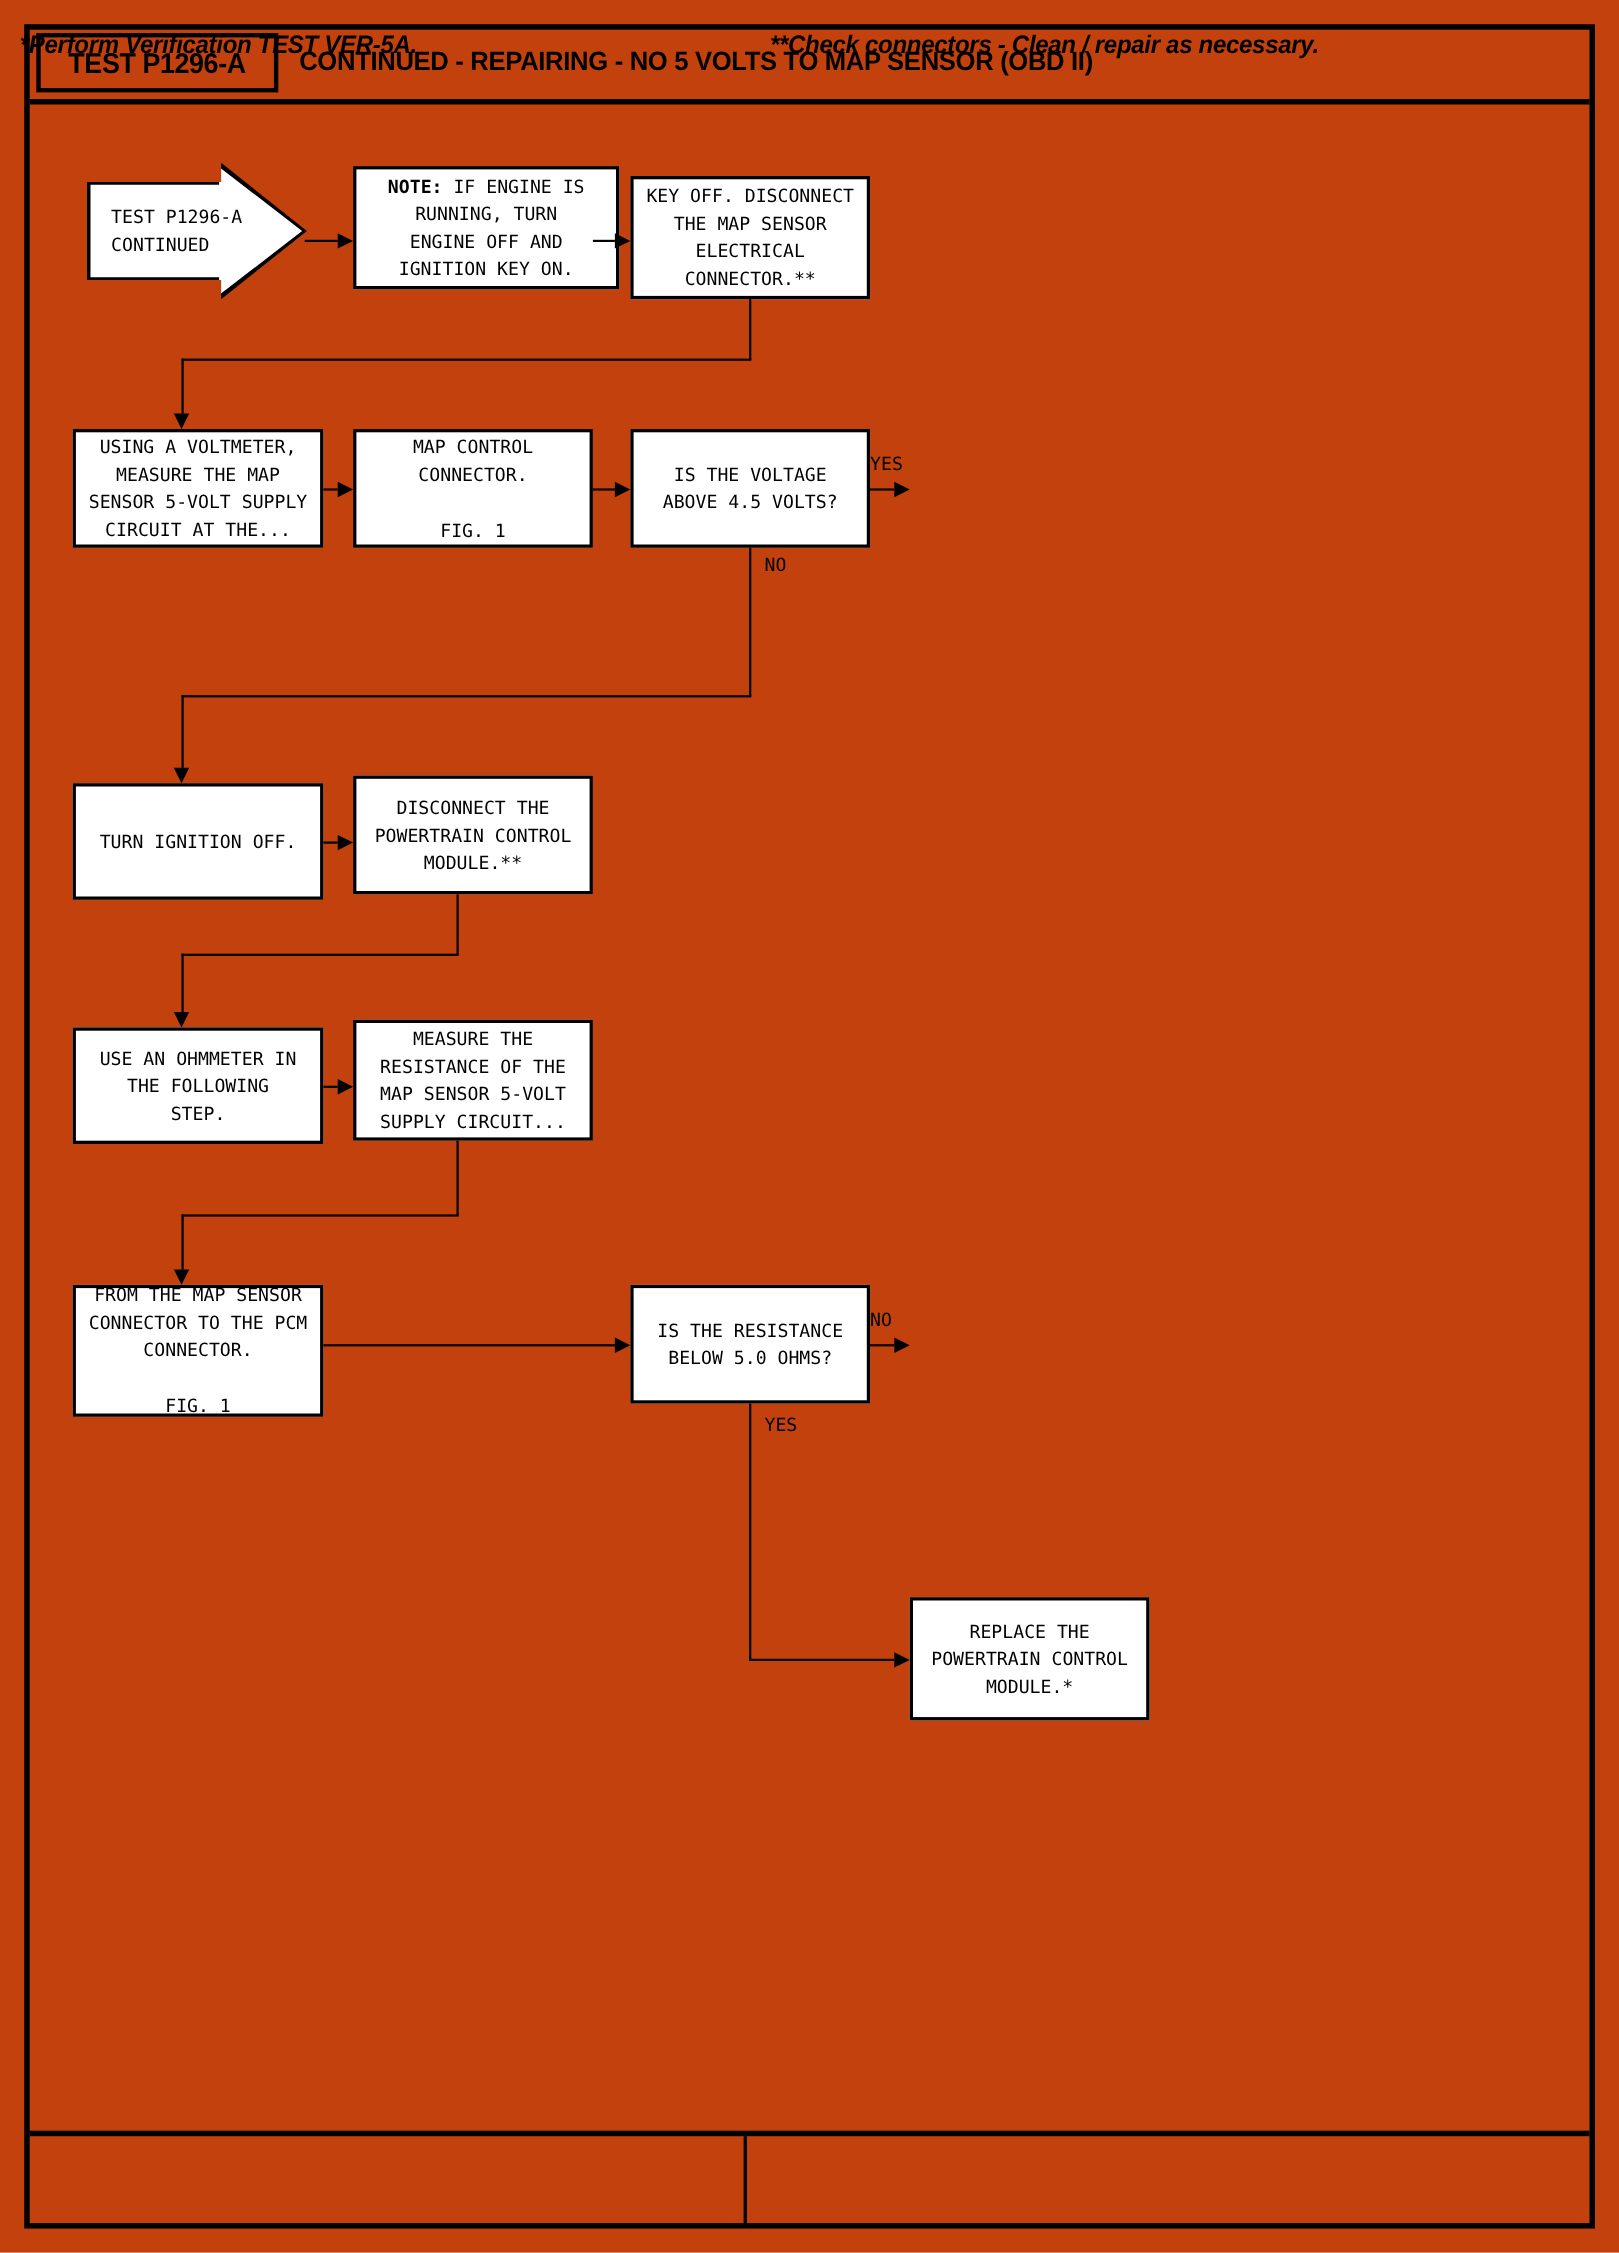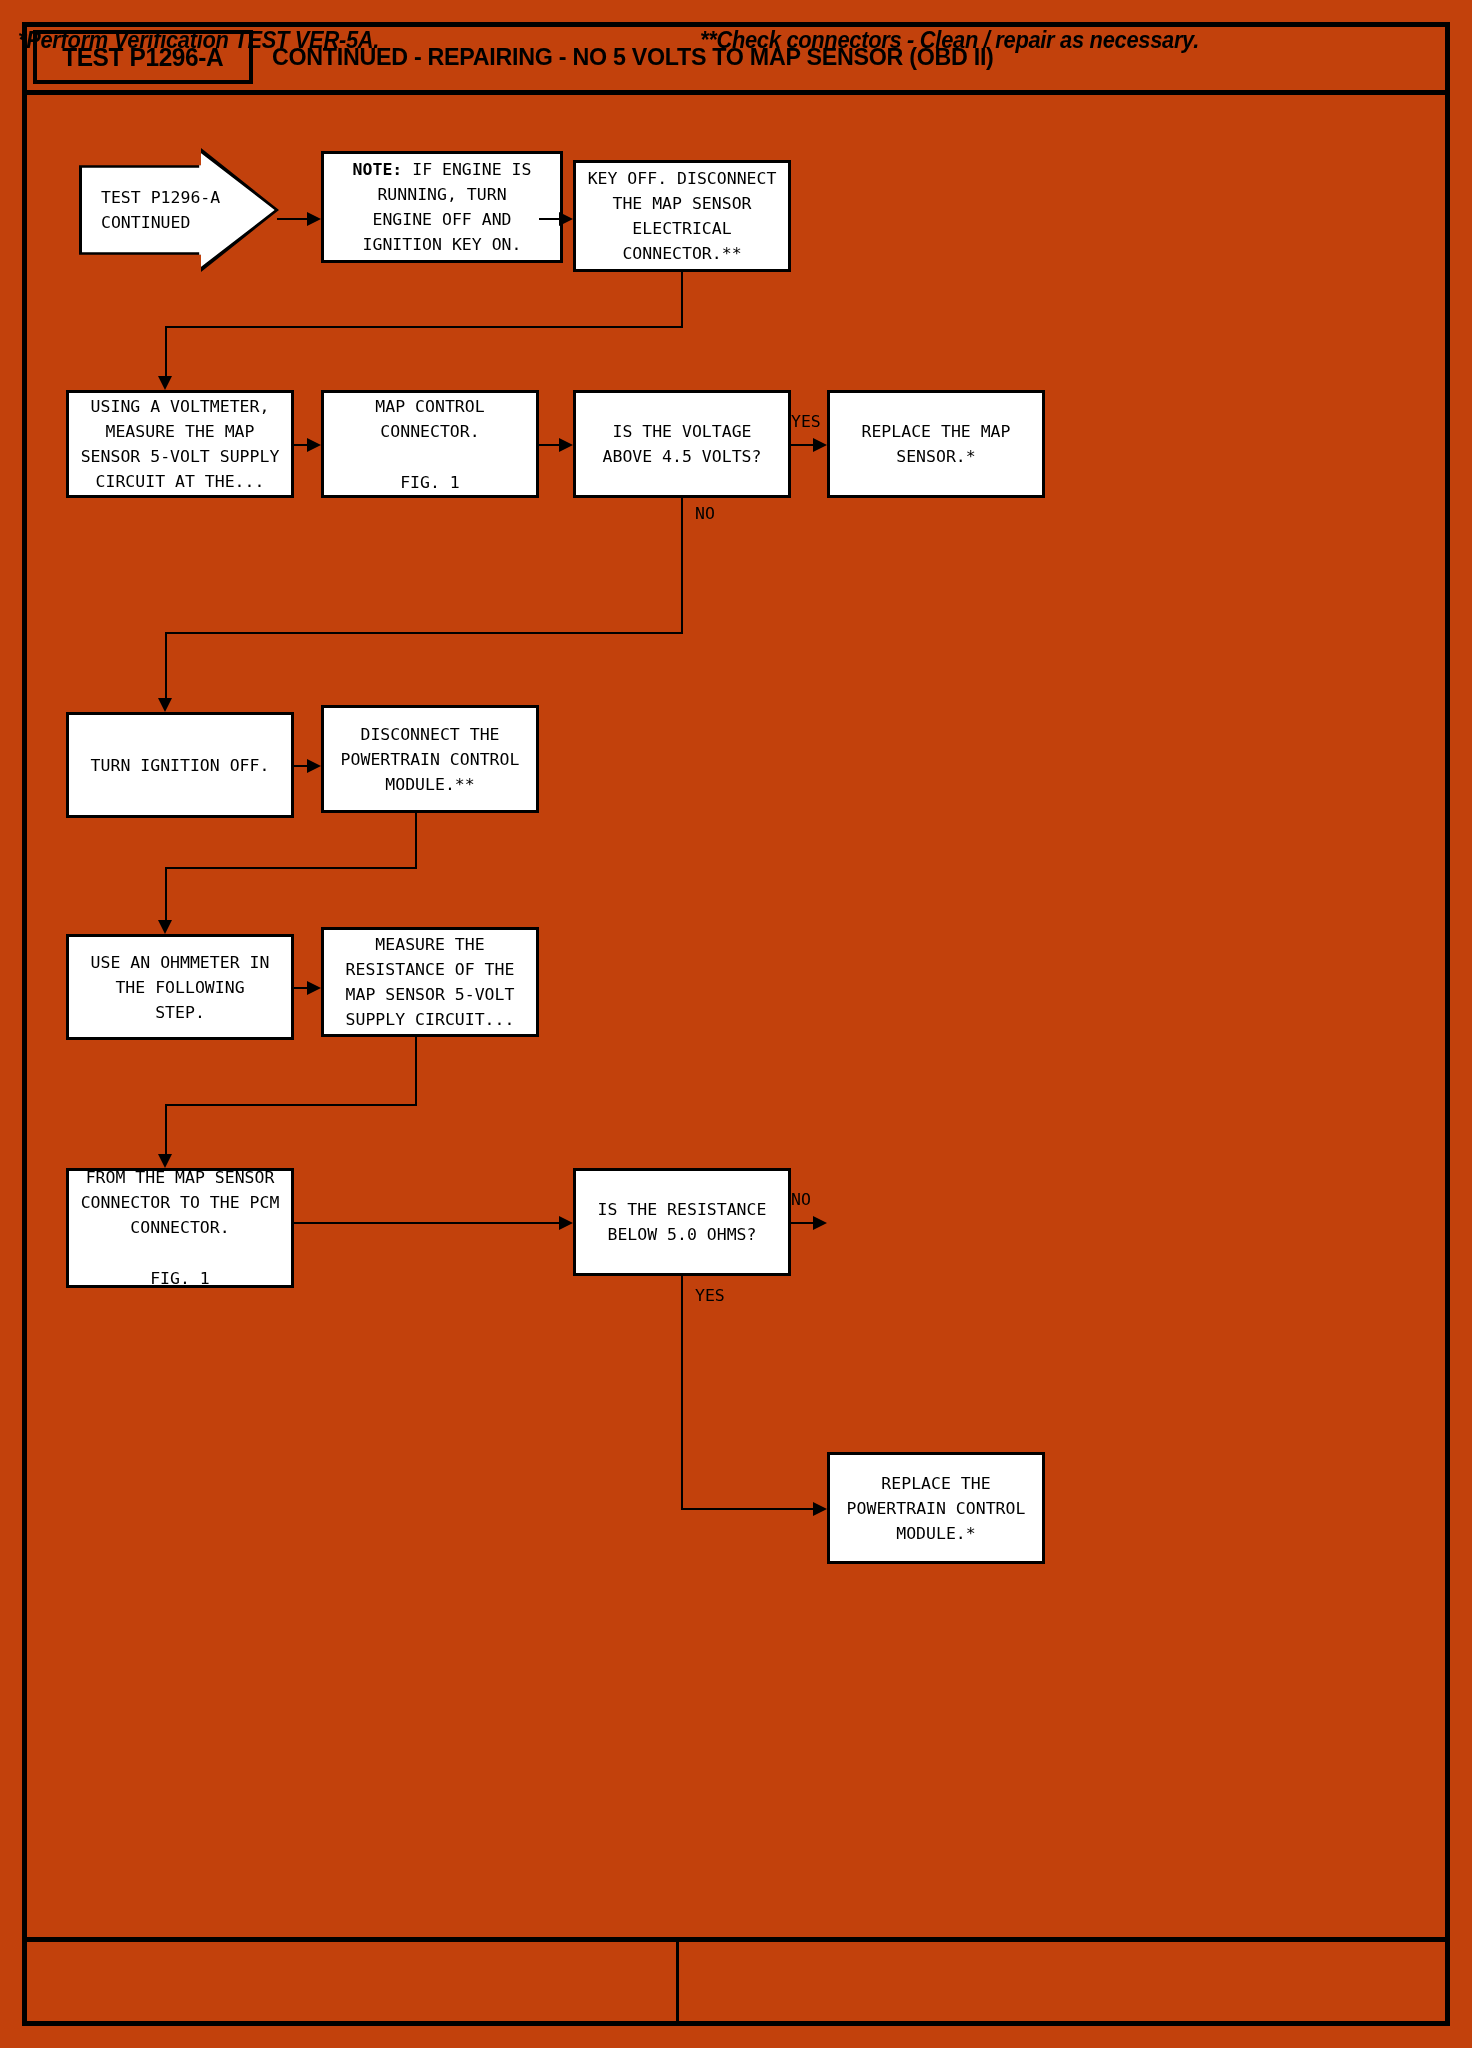--- a/index.html
+++ b/index.html
@@ -260,24 +260,20 @@
       <div>MAP CONTROL
 CONNECTOR.</div>
       <div class="sub">FIG. 1</div>
     </div>
 
     <div class="node" style="left:546px; top:290px; width:218px; height:108px;">
       <div>IS THE VOLTAGE
 ABOVE 4.5 VOLTS?</div>
     </div>
 
-    <div class="node" style="left:800px; top:290px; width:218px; height:108px;">
-      <div>REPLACE THE MAP
-SENSOR.*</div>
-    </div>
 
     <div class="hline" style="left:267px; top:344px; width:13px;"></div>
     <div class="arrowhead-r" style="left:280px; top:338px;"></div>
 
     <div class="hline" style="left:512px; top:344px; width:20px;"></div>
     <div class="arrowhead-r" style="left:532px; top:338px;"></div>
 
     <div class="hline" style="left:764px; top:344px; width:22px;"></div>
     <div class="arrowhead-r" style="left:786px; top:338px;"></div>
     <div class="edge-label" style="left:764px; top:312px;">YES</div>

